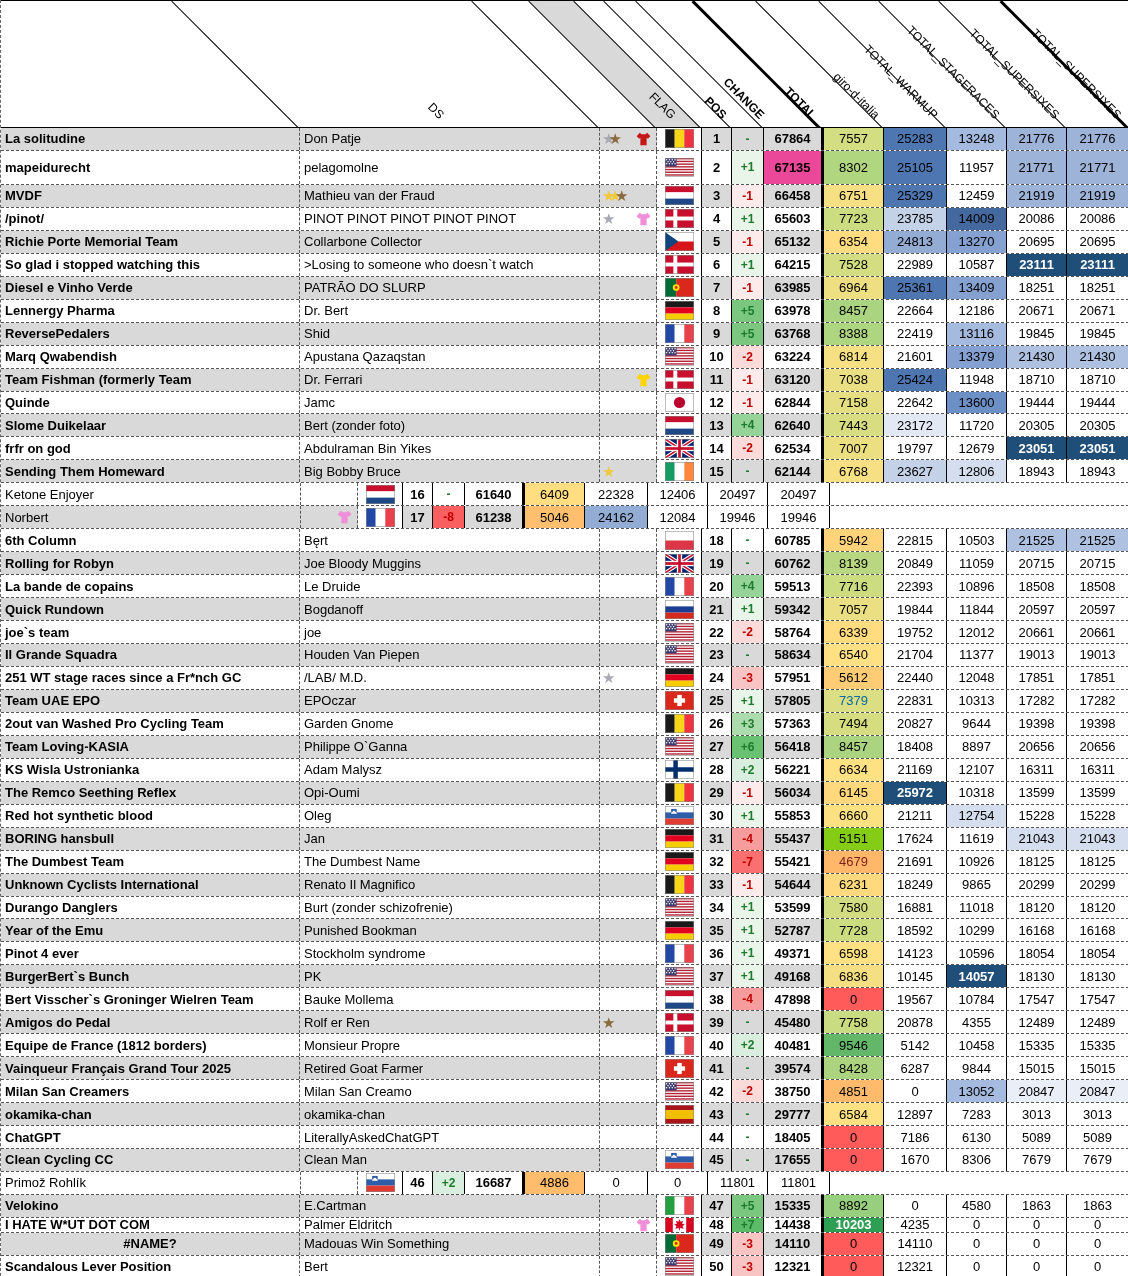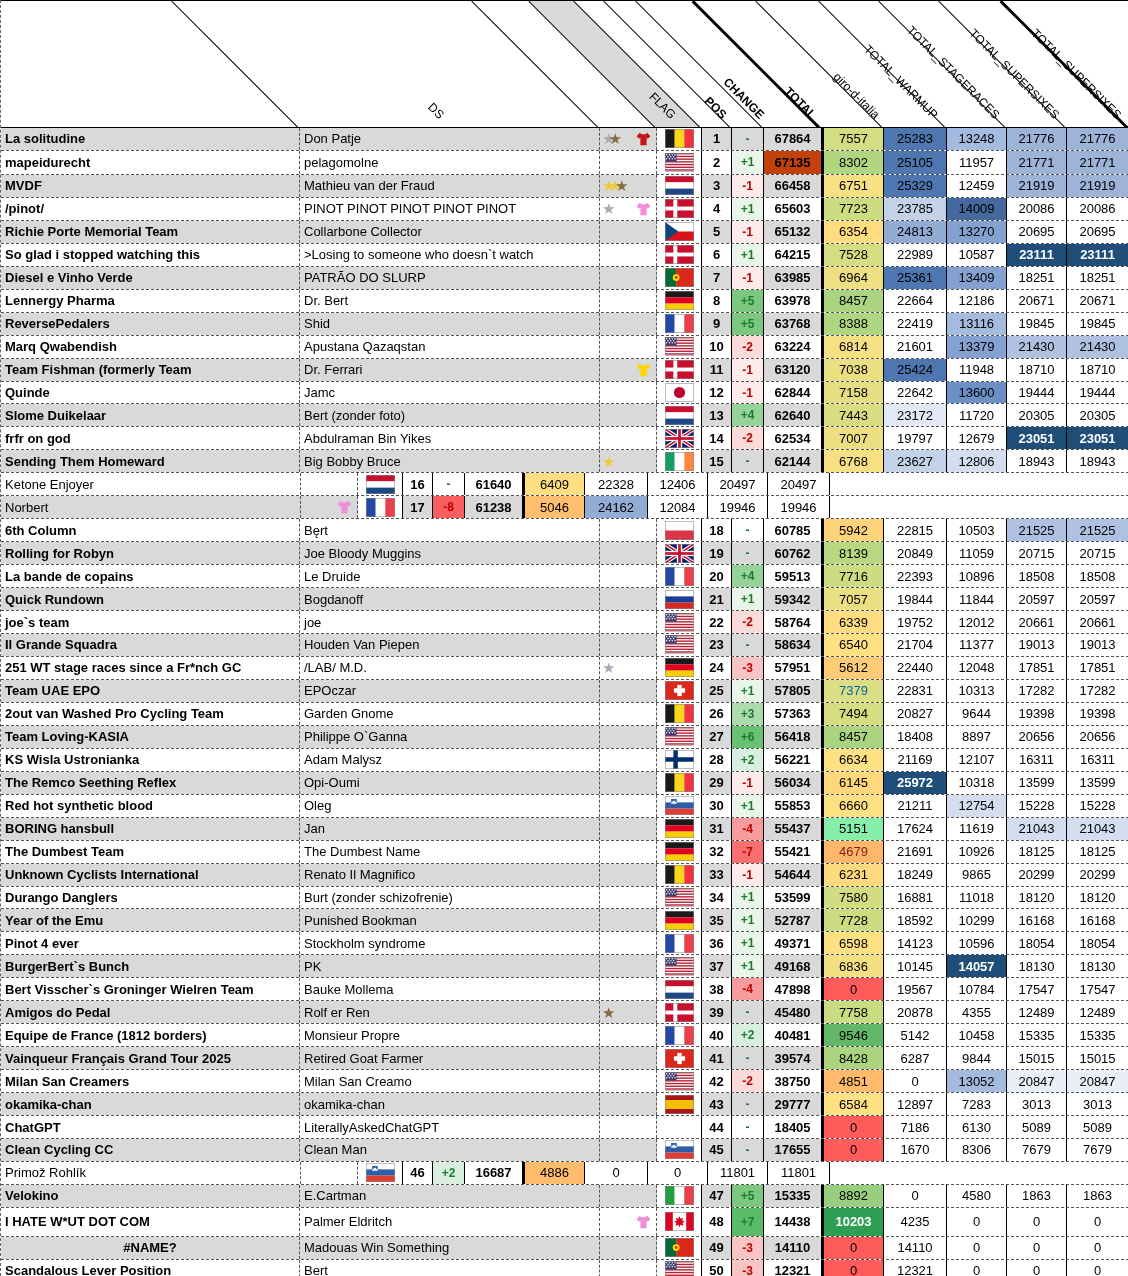--- a/index.html
+++ b/index.html
@@ -89,21 +89,21 @@
         </div>
         <div class="cell c-pos" style="background: rgb(217, 217, 217);">1</div>
         <div class="cell c-chg" style="background: rgb(217, 217, 217); color: rgb(30, 123, 46);">-</div>
         <div class="cell c-tot" style="background: rgb(217, 217, 217);">67864</div>
         <div class="cell c-giro" style="background: rgb(211, 221, 129); color: rgb(0, 0, 0);">7557</div>
         <div class="cell c-wu" style="background: rgb(78, 118, 176);">25283</div>
         <div class="cell c-sr" style="background: rgb(165, 186, 223);">13248</div>
         <div class="cell c-s1" style="background: rgb(157, 179, 216);">21776</div>
         <div class="cell c-s2" style="background: rgb(157, 179, 216);">21776</div>
       </div>
-      <div class="row" style="height: 24px;">
+      <div class="row" style="height: 34px;">
         <div class="cell c-team" style="background: rgb(255, 255, 255);">mapeidurecht</div>
         <div class="cell c-ds" style="background: rgb(255, 255, 255);">pelagomolne</div>
         <div class="cell c-ico" style="background: rgb(255, 255, 255);"></div>
         <div class="cell c-flag">
           <span style="display: inline-flex;">
             <svg class="flagbox" width="29" height="19" viewBox="0 0 26 17">
               <rect width="26" height="17" fill="#fff"></rect>
               <rect y="0.00" width="26" height="1.25" fill="#B22234"></rect>
               <rect y="2.43" width="26" height="1.25" fill="#B22234"></rect>
               <rect y="4.86" width="26" height="1.25" fill="#B22234"></rect>
@@ -122,21 +122,21 @@
               <circle cx="1.5" cy="5.1" r="0.65" fill="#fff"></circle>
               <circle cx="4" cy="5.1" r="0.65" fill="#fff"></circle>
               <circle cx="6.5" cy="5.1" r="0.65" fill="#fff"></circle>
               <circle cx="9" cy="5.1" r="0.65" fill="#fff"></circle>
               <rect x="0.25" y="0.25" width="25.5" height="16.5" fill="none" stroke="#8a8a8a" stroke-width="0.5"></rect>
             </svg>
           </span>
         </div>
         <div class="cell c-pos" style="background: rgb(255, 255, 255);">2</div>
         <div class="cell c-chg" style="background: rgb(234, 245, 233); color: rgb(30, 123, 46);">+1</div>
-        <div class="cell c-tot" style="background: #c2410c; text-align: center;">67135</div>
+        <div class="cell c-tot" style="background: #ec4899; text-align: center;">67135</div>
         <div class="cell c-giro" style="background: rgb(177, 214, 128); color: rgb(0, 0, 0);">8302</div>
         <div class="cell c-wu" style="background: rgb(78, 118, 176);">25105</div>
         <div class="cell c-sr">11957</div>
         <div class="cell c-s1" style="background: rgb(157, 179, 216);">21771</div>
         <div class="cell c-s2" style="background: rgb(157, 179, 216);">21771</div>
       </div>
       <div class="row" style="height: 22.96px;">
         <div class="cell c-team" style="background: rgb(217, 217, 217);">MVDF</div>
         <div class="cell c-ds" style="background: rgb(217, 217, 217);">Mathieu van der Fraud</div>
         <div class="cell c-ico" style="background: rgb(217, 217, 217);">
@@ -892,21 +892,21 @@
               <rect width="26" height="5.7" fill="#1a1a1a"></rect>
               <rect y="5.7" width="26" height="5.6" fill="#E1001F"></rect>
               <rect y="11.3" width="26" height="5.7" fill="#F6CE00"></rect>
               <rect x="0.25" y="0.25" width="25.5" height="16.5" fill="none" stroke="#8a8a8a" stroke-width="0.5"></rect>
             </svg>
           </span>
         </div>
         <div class="cell c-pos" style="background: rgb(217, 217, 217);">31</div>
         <div class="cell c-chg" style="background: rgb(247, 156, 156); color: rgb(192, 0, 0);">-4</div>
         <div class="cell c-tot" style="background: rgb(217, 217, 217);">55437</div>
-        <div class="cell c-giro" style="background: #86efac; color: rgb(0, 0, 0);">5151</div>
+        <div class="cell c-giro" style="background: #84cc16; color: rgb(0, 0, 0);">5151</div>
         <div class="cell c-wu">17624</div>
         <div class="cell c-sr">11619</div>
         <div class="cell c-s1" style="background: rgb(213, 222, 239);">21043</div>
         <div class="cell c-s2" style="background: rgb(213, 222, 239);">21043</div>
       </div>
       <div class="row" style="height: 22.96px;">
         <div class="cell c-team" style="background: rgb(255, 255, 255);">The Dumbest Team</div>
         <div class="cell c-ds" style="background: rgb(255, 255, 255);">The Dumbest Name</div>
         <div class="cell c-ico" style="background: rgb(255, 255, 255);"></div>
         <div class="cell c-flag">
@@ -1313,21 +1313,21 @@
         </div>
         <div class="cell c-pos" style="background: rgb(217, 217, 217);">47</div>
         <div class="cell c-chg" style="background: rgb(123, 199, 127); color: rgb(30, 123, 46);">+5</div>
         <div class="cell c-tot" style="background: rgb(217, 217, 217);">15335</div>
         <div class="cell c-giro" style="background: rgb(151, 207, 126); color: rgb(0, 0, 0);">8892</div>
         <div class="cell c-wu">0</div>
         <div class="cell c-sr">4580</div>
         <div class="cell c-s1">1863</div>
         <div class="cell c-s2">1863</div>
       </div>
-      <div class="row" style="height: 29px;">
+      <div class="row" style="height: 15px;">
         <div class="cell c-team" style="background: rgb(255, 255, 255);">I HATE W*UT DOT COM</div>
         <div class="cell c-ds" style="background: rgb(255, 255, 255);">Palmer Eldritch</div>
         <div class="cell c-ico" style="background: rgb(255, 255, 255);">
           <span class="jersey">
             <svg width="15" height="14" viewBox="0 0 24 22">
               <path d="M6 1 L9 3.5 H15 L18 1 L23 6.5 L19 10.5 L17 9 V21 H7 V9 L5 10.5 L1 6.5 Z" fill="#F08FD8"></path>
             </svg>
           </span>
         </div>
         <div class="cell c-flag">

